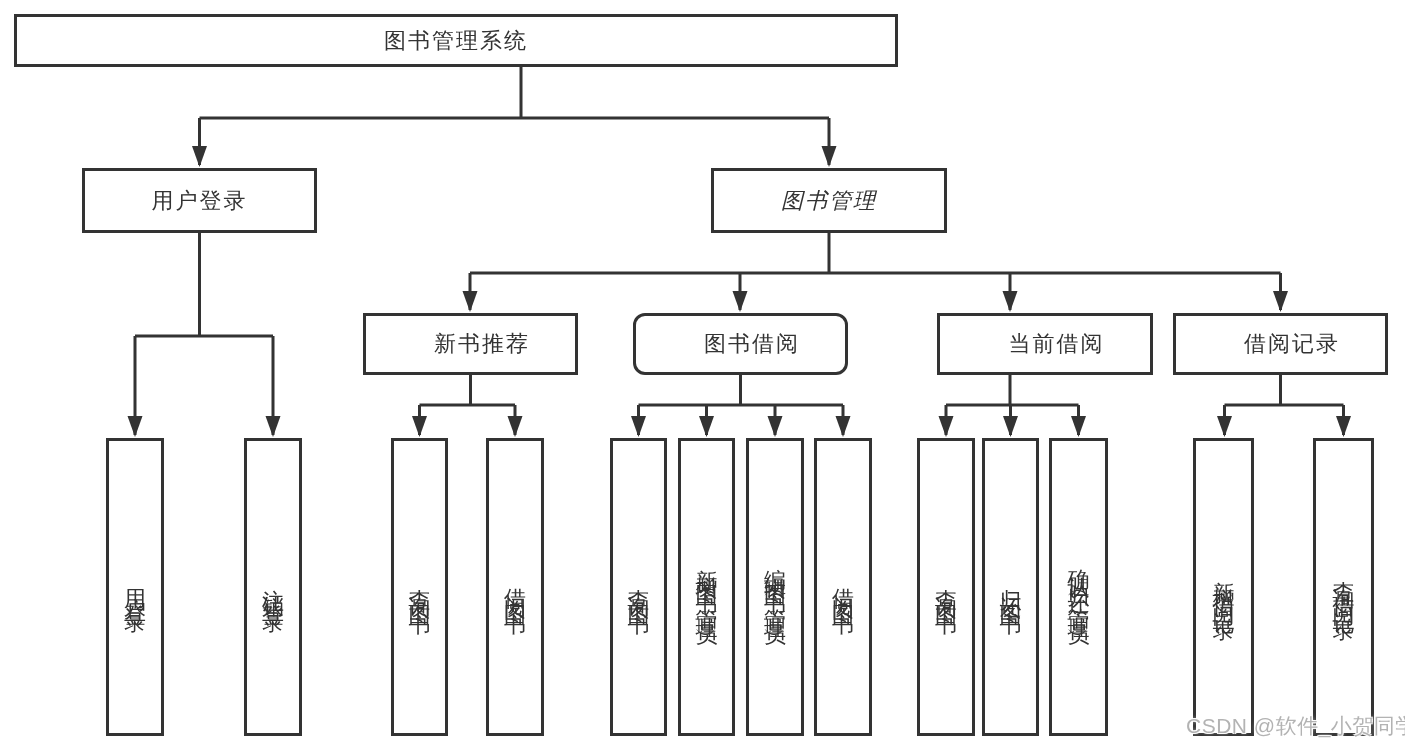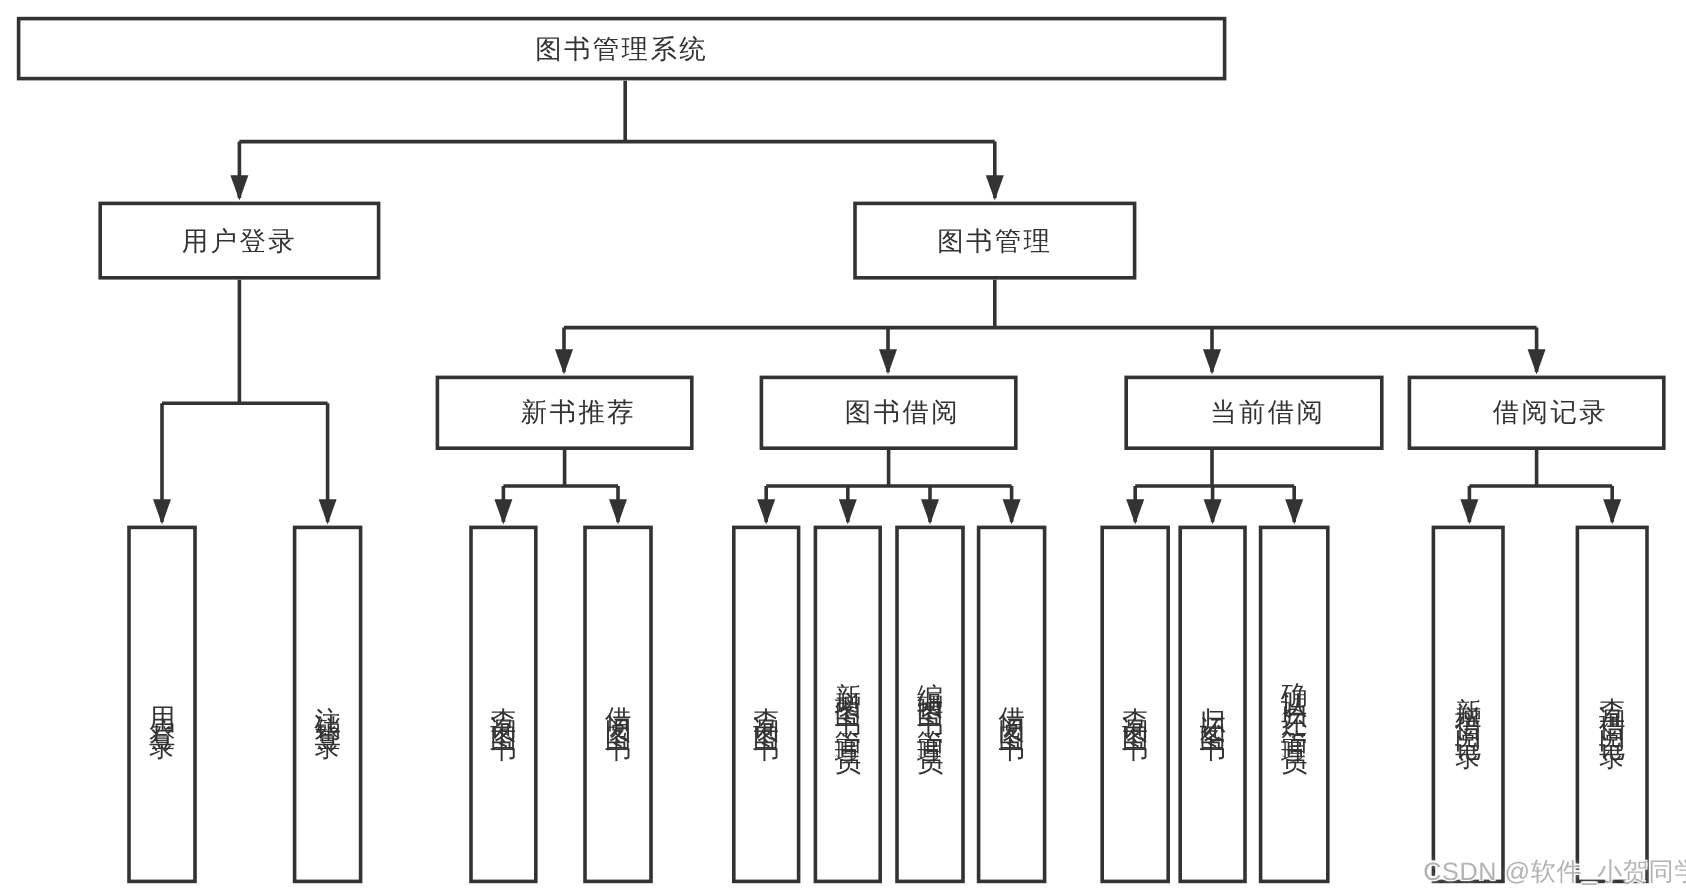--- a/index.html
+++ b/index.html
@@ -32,29 +32,29 @@
     background: #ffffff;
     display: flex;
     align-items: center;
     justify-content: center;
     color: #333333;
     font-size: 22px;
     letter-spacing: 2px;
     white-space: nowrap;
   }
 
-  .root-box   { left: 14px;  top: 14px;  width: 1008px; height: 53px; }
+  .root-box   { left: 14px;  top: 14px;  width: 884px; height: 53px; }
 
   .l2-box     { top: 168px; height: 65px; }
   .l2-a       { left: 82px;  width: 235px; }
-  .l2-b       { left: 711px; width: 236px; }
+  .l2-b       { left: 711px; width: 236px; font-style: italic; }
 
   .l3-box     { top: 313px; height: 62px; padding-left: 23px; }
   .l3-a       { left: 363px;  width: 215px; }
-  .l3-b       { left: 633px;  width: 215px; }
+  .l3-b       { left: 633px;  width: 215px; border-radius: 12px; }
   .l3-c       { left: 937px;  width: 216px; }
   .l3-d       { left: 1173px; width: 215px; }
 
   .vbox {
     position: absolute;
     top: 438px;
     height: 298px;
     border: 3px solid #333333;
     background: #ffffff;
     display: flex;

